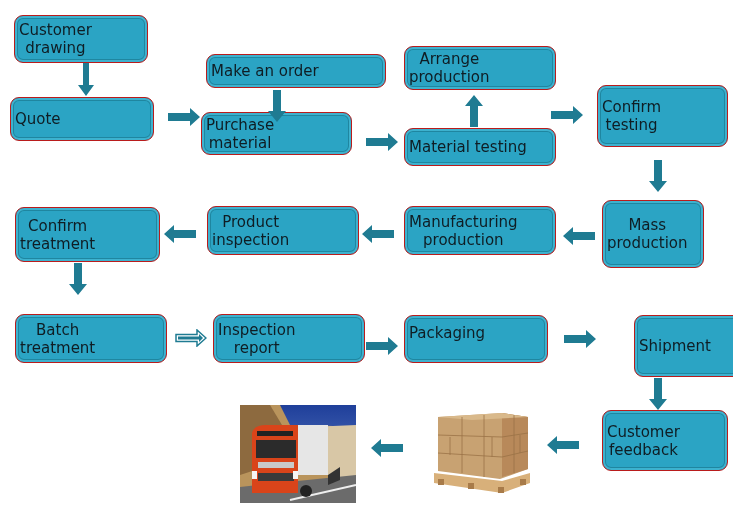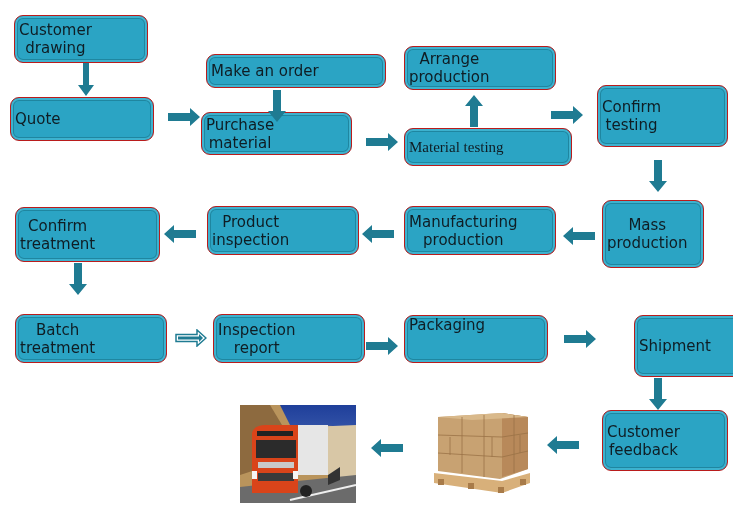--- a/index.html
+++ b/index.html
@@ -30,21 +30,21 @@
       <span>Make an order</span>
     </div>
   <div class="box" style="left:201px;top:112px;width:151px;height:43px;">
       <span>Purchase
 material</span>
     </div>
   <div class="box" style="left:404px;top:46px;width:152px;height:44px;">
       <span>Arrange
 production</span>
     </div>
-  <div class="box" style="left:404px;top:128px;width:168px;height:38px;font-family:Liberation Serif, serif;">
+  <div class="box" style="left:404px;top:128px;width:152px;height:38px;">
       <span>Material testing</span>
     </div>
   <div class="box" style="left:597px;top:85px;width:131px;height:62px;">
       <span>Confirm
 testing</span>
     </div>
   <div class="box" style="left:602px;top:200px;width:102px;height:68px;">
       <span>Mass
 production</span>
     </div>
@@ -61,21 +61,21 @@
 treatment</span>
     </div>
   <div class="box" style="left:15px;top:314px;width:152px;height:49px;">
       <span>Batch
 treatment</span>
     </div>
   <div class="box" style="left:213px;top:314px;width:152px;height:49px;">
       <span>Inspection
 report</span>
     </div>
-  <div class="box" style="left:404px;top:315px;width:144px;height:48px;align-items:flex-start;">
+  <div class="box" style="left:404px;top:315px;width:144px;height:48px;align-items:flex-start;padding-top:8px;">
       <span>Packaging</span>
     </div>
   <div class="box" style="left:634px;top:315px;width:127px;height:62px;">
       <span>Shipment</span>
     </div>
   <div class="box" style="left:602px;top:410px;width:126px;height:61px;">
       <span>Customer
 feedback</span>
     </div>
 

